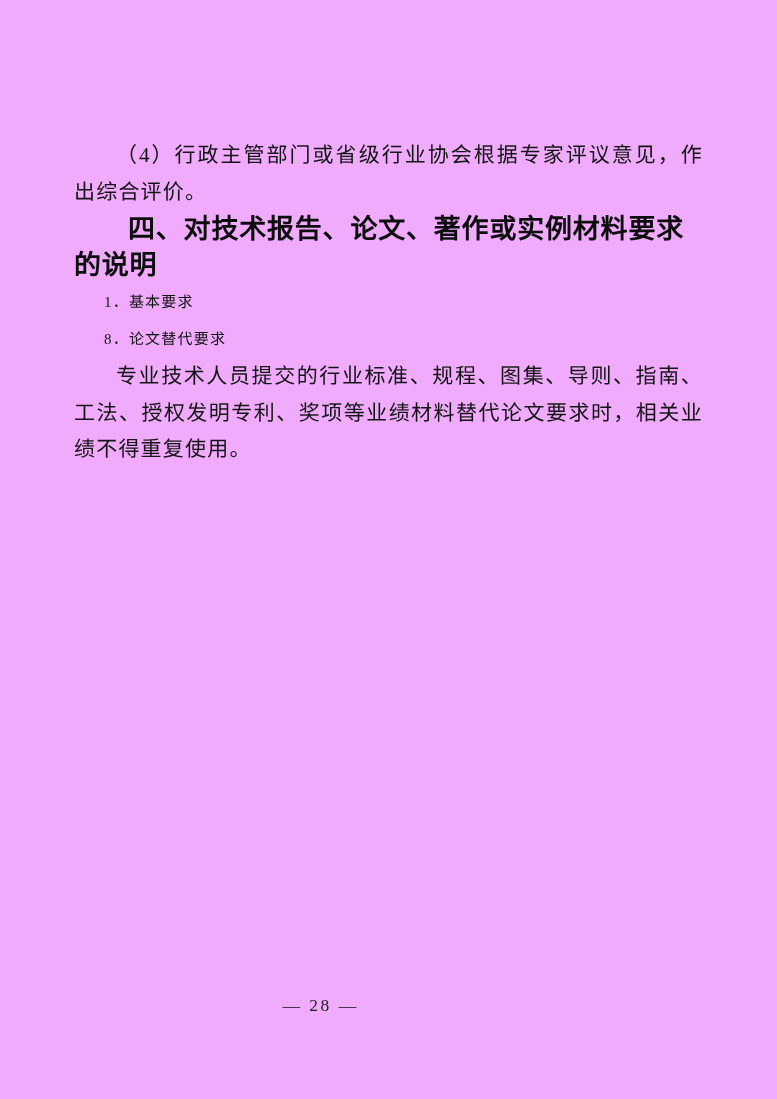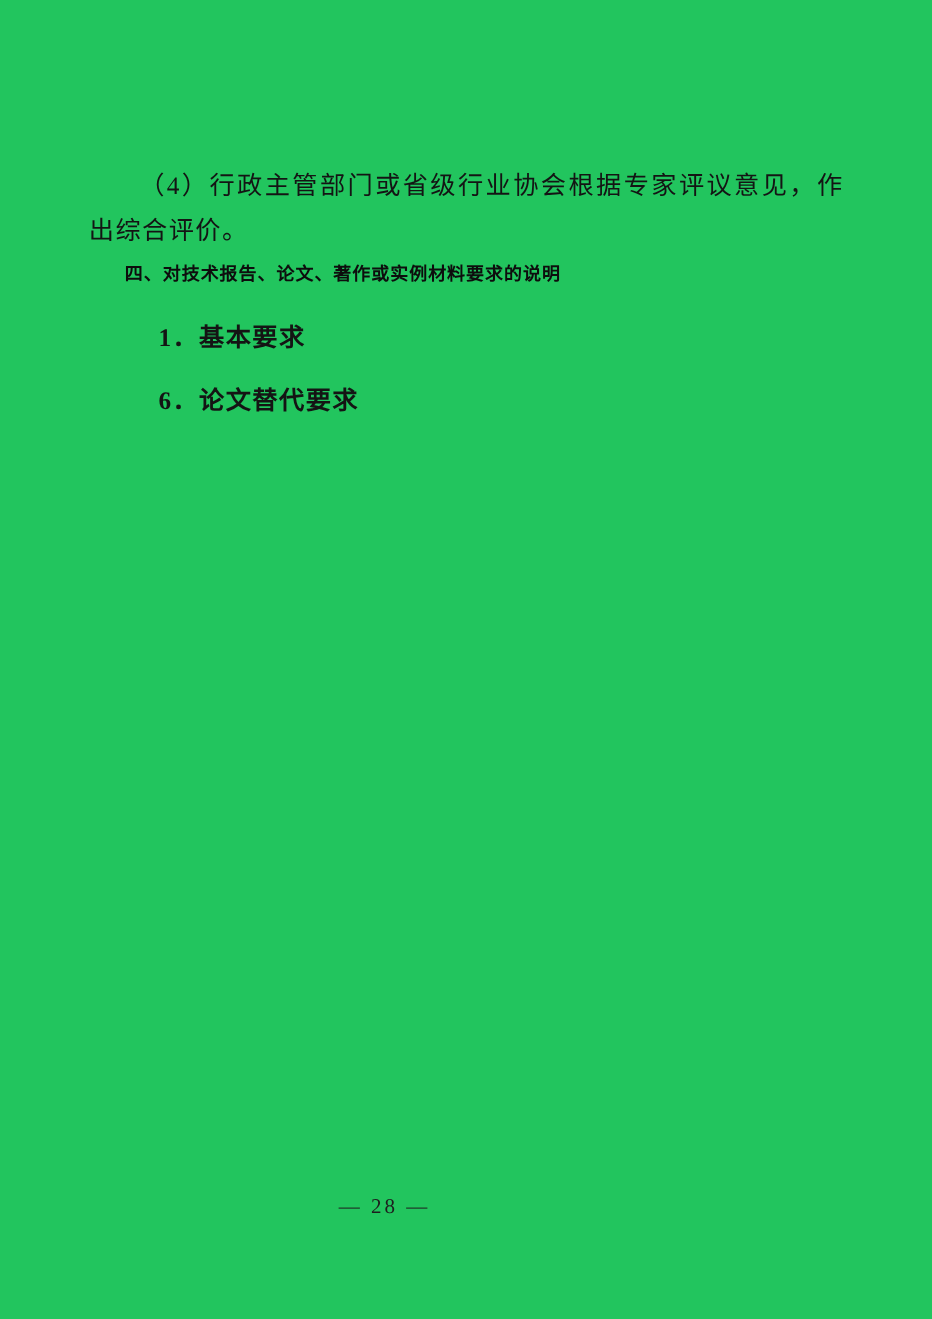--- a/index.html
+++ b/index.html
@@ -12,54 +12,54 @@
     width: 777px;
     height: 1099px;
     position: relative;
     overflow: hidden;
     font-family: "Liberation Serif", "DejaVu Serif", serif;
     color: #141414;
   }
   .page {
     position: absolute;
     inset: 0;
-    background: #22c55e;
+    background: #f0abfc;
   }
   .content {
     position: absolute;
     left: 74px;
     top: 137px;
     width: 629px;
   }
   .para {
     margin: 0;
     font-size: 21px;
     line-height: 36.8px;
     letter-spacing: 1.2px;
     text-indent: 2em;
     text-align: justify;
     font-weight: normal;
   }
   .heading {
     margin: 0;
-    font-size: 15px;
+    font-size: 27px;
     line-height: 36.8px;
     letter-spacing: 0.8px;
     text-indent: 2em;
     font-family: "Liberation Sans", "DejaVu Sans", sans-serif;
     font-weight: bold;
     color: #0d0d0d;
   }
   .subheading {
-    margin: 16px;
-    font-size: 21px;
+    margin: 0;
+    font-size: 15px;
     line-height: 36.8px;
     letter-spacing: 1.2px;
     text-indent: 2em;
-    font-weight: bold;
+    font-weight: normal;
   }
   .footer {
     position: absolute;
     left: 0;
     top: 992px;
     width: 641px;
     line-height: 26px;
     text-align: center;
     font-size: 17.5px;
     letter-spacing: 2.5px;
@@ -67,19 +67,20 @@
   }
 </style>
 </head>
 <body>
 
 <div class="page">
   <main class="content">
     <p class="para">（4）行政主管部门或省级行业协会根据专家评议意见，作出综合评价。</p>
     <h2 class="heading">四、对技术报告、论文、著作或实例材料要求的说明</h2>
     <p class="subheading">1．基本要求</p>
-    <p class="subheading">6．论文替代要求</p>
+    <p class="subheading">8．论文替代要求</p>
+    <p class="para">专业技术人员提交的行业标准、规程、图集、导则、指南、工法、授权发明专利、奖项等业绩材料替代论文要求时，相关业绩不得重复使用。</p>
   </main>
 
   <footer class="footer">
     <span>— 28 —</span>
   </footer>
 </div>
 
 </body></html>

